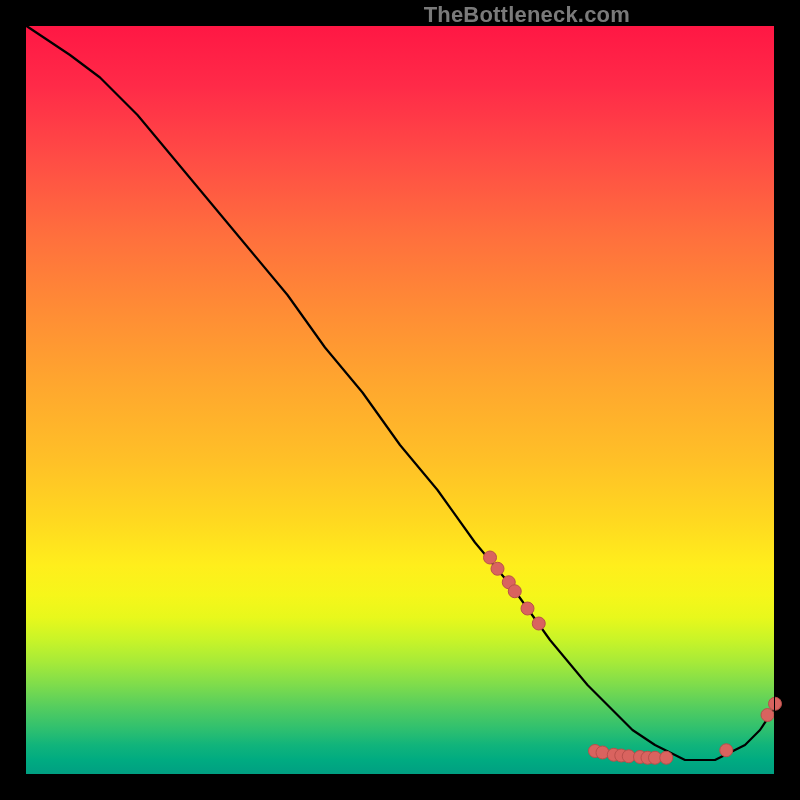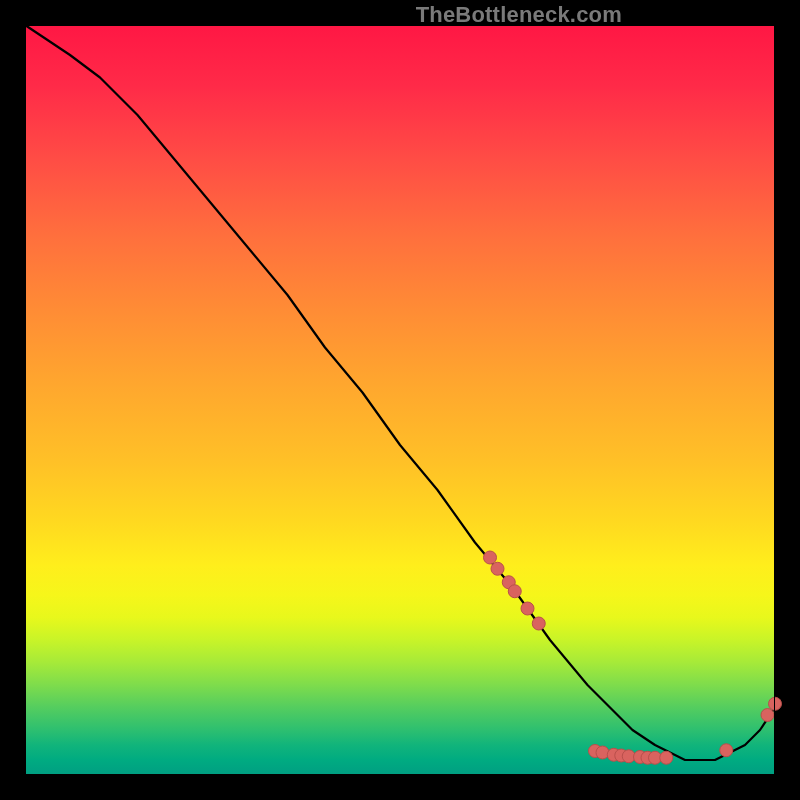--- a/index.html
+++ b/index.html
@@ -9,20 +9,21 @@
     height: 800px;
     background: #000;
     overflow: hidden;
     font-family: Arial, Helvetica, sans-serif;
   }
   .frame {
     position: relative;
     width: 640px;
     height: 800px;
     background: #000;
+    padding-left: 8px;
   }
   .watermark {
     position: absolute;
     top: 2px;
     right: 18px;
     color: #7a7a7a;
     font-size: 22px;
     font-weight: 600;
     letter-spacing: 0.2px;
     user-select: none;

